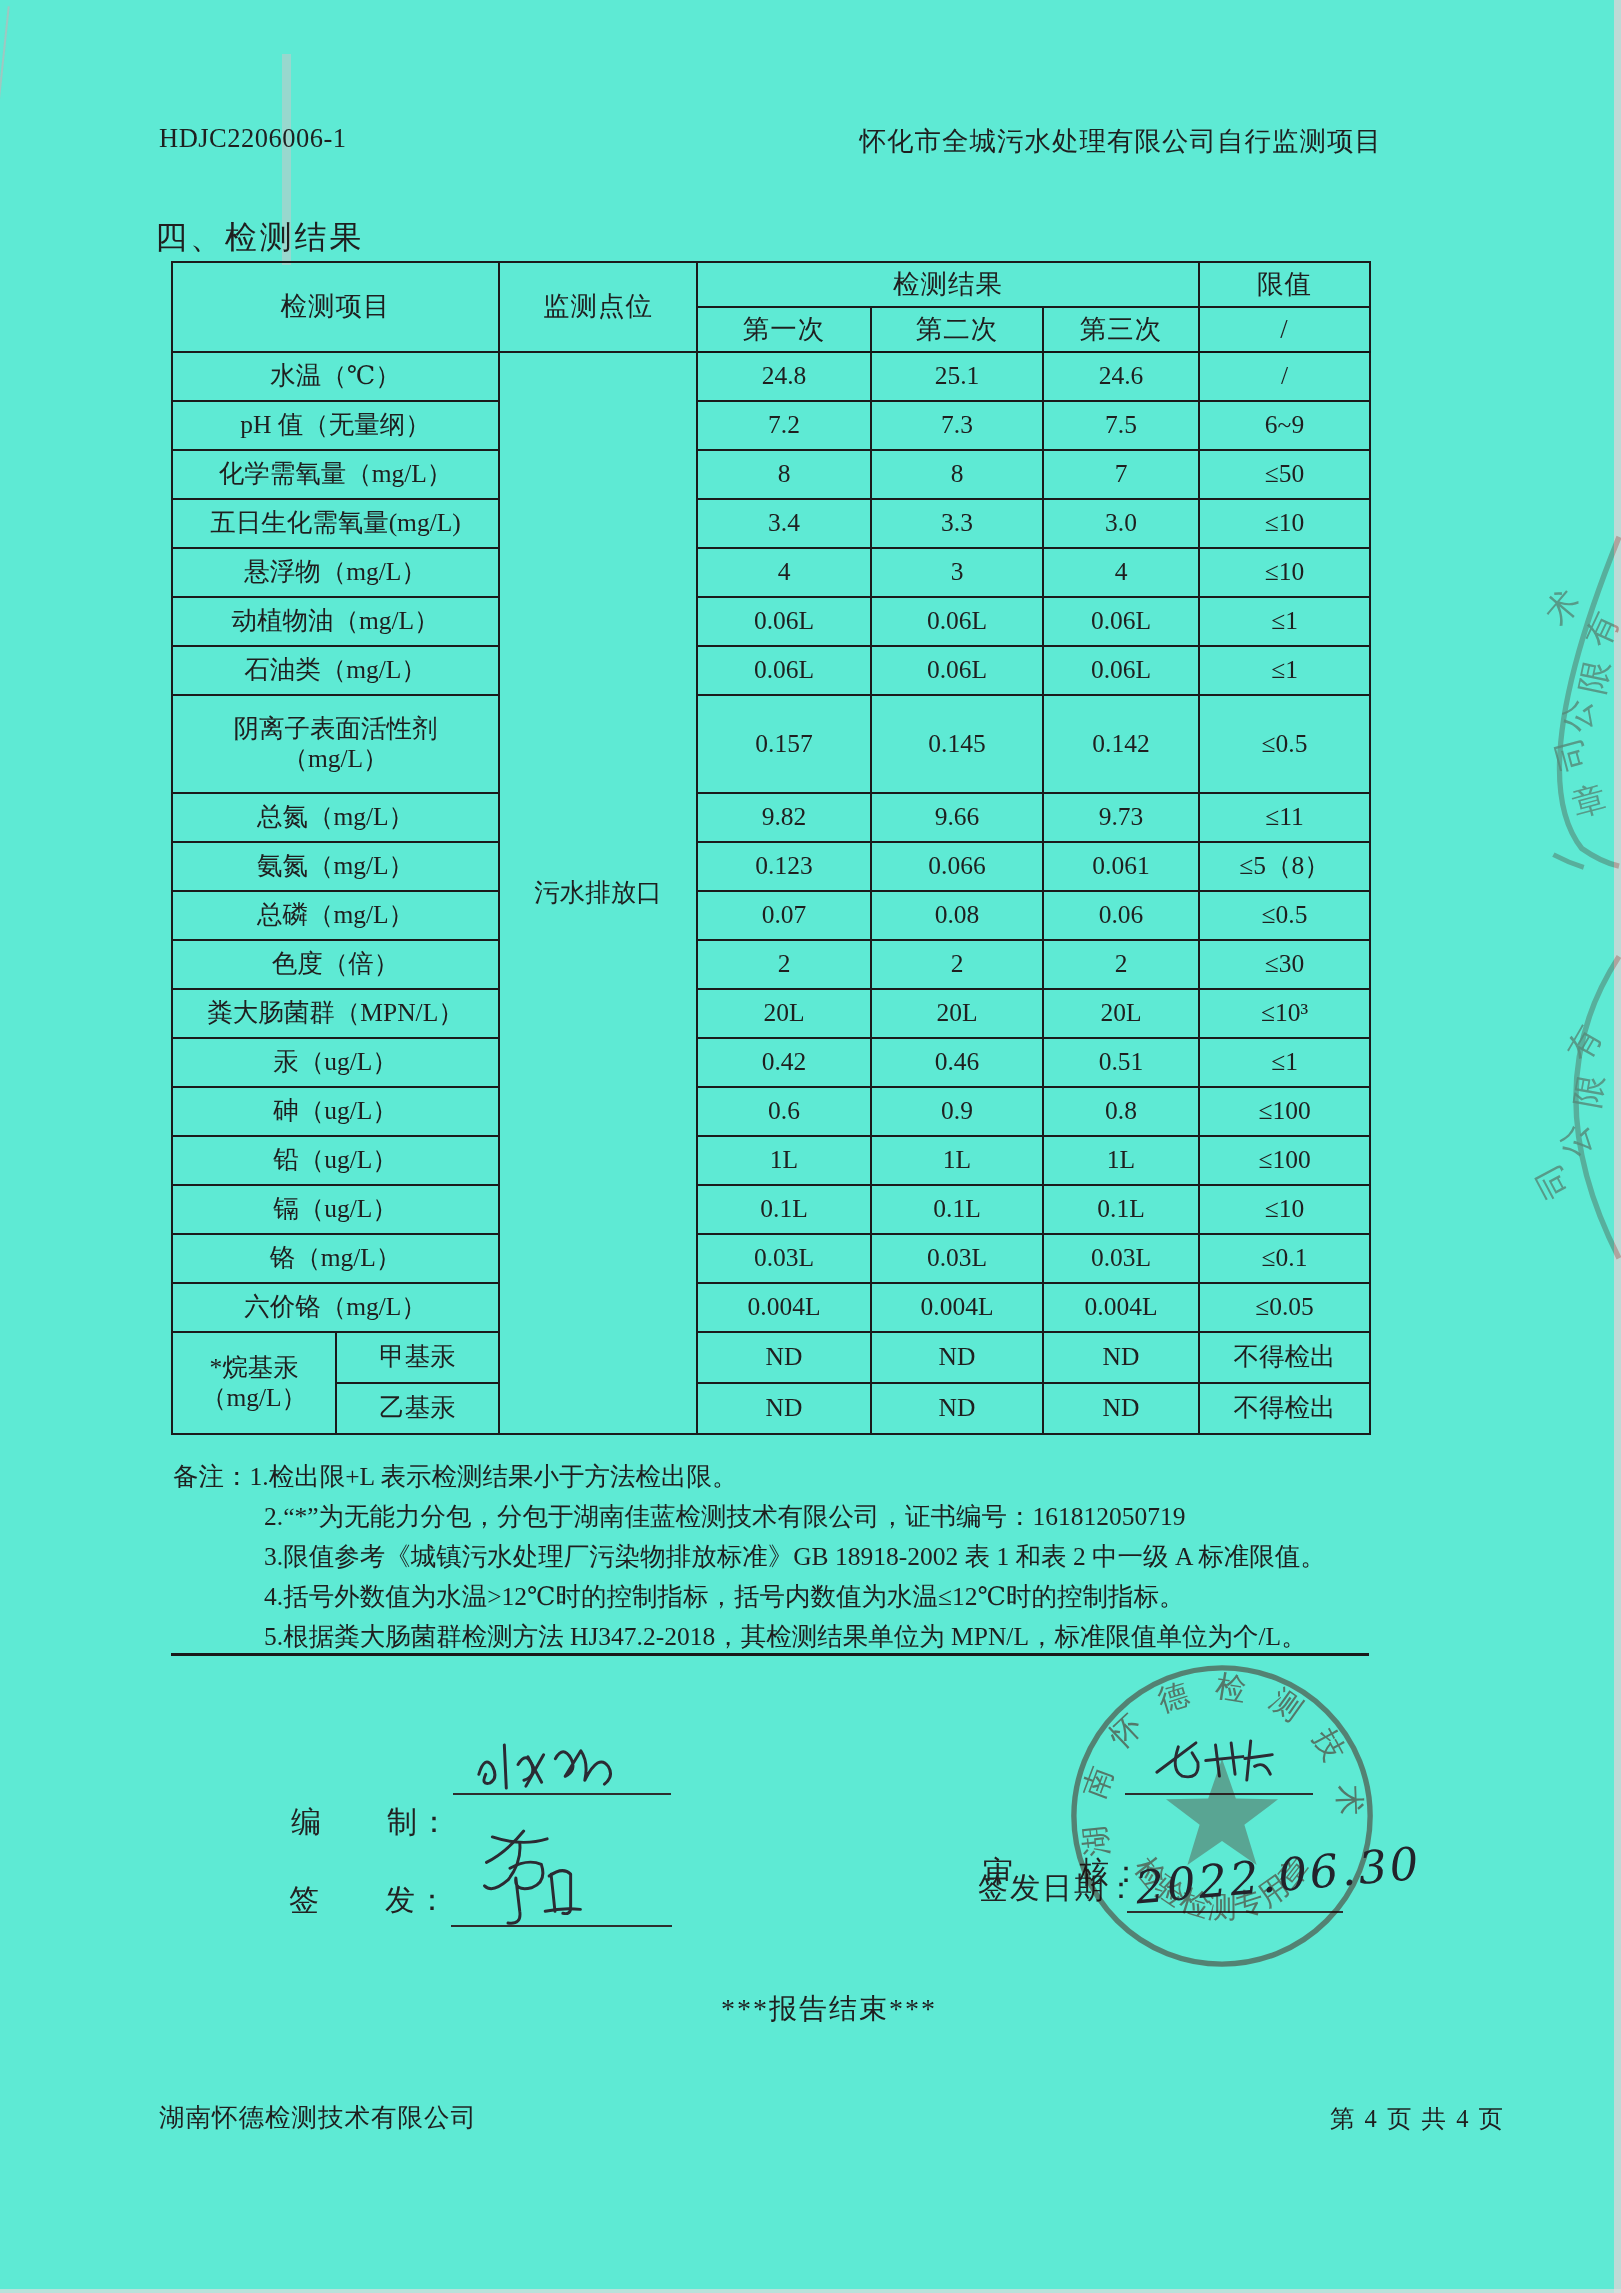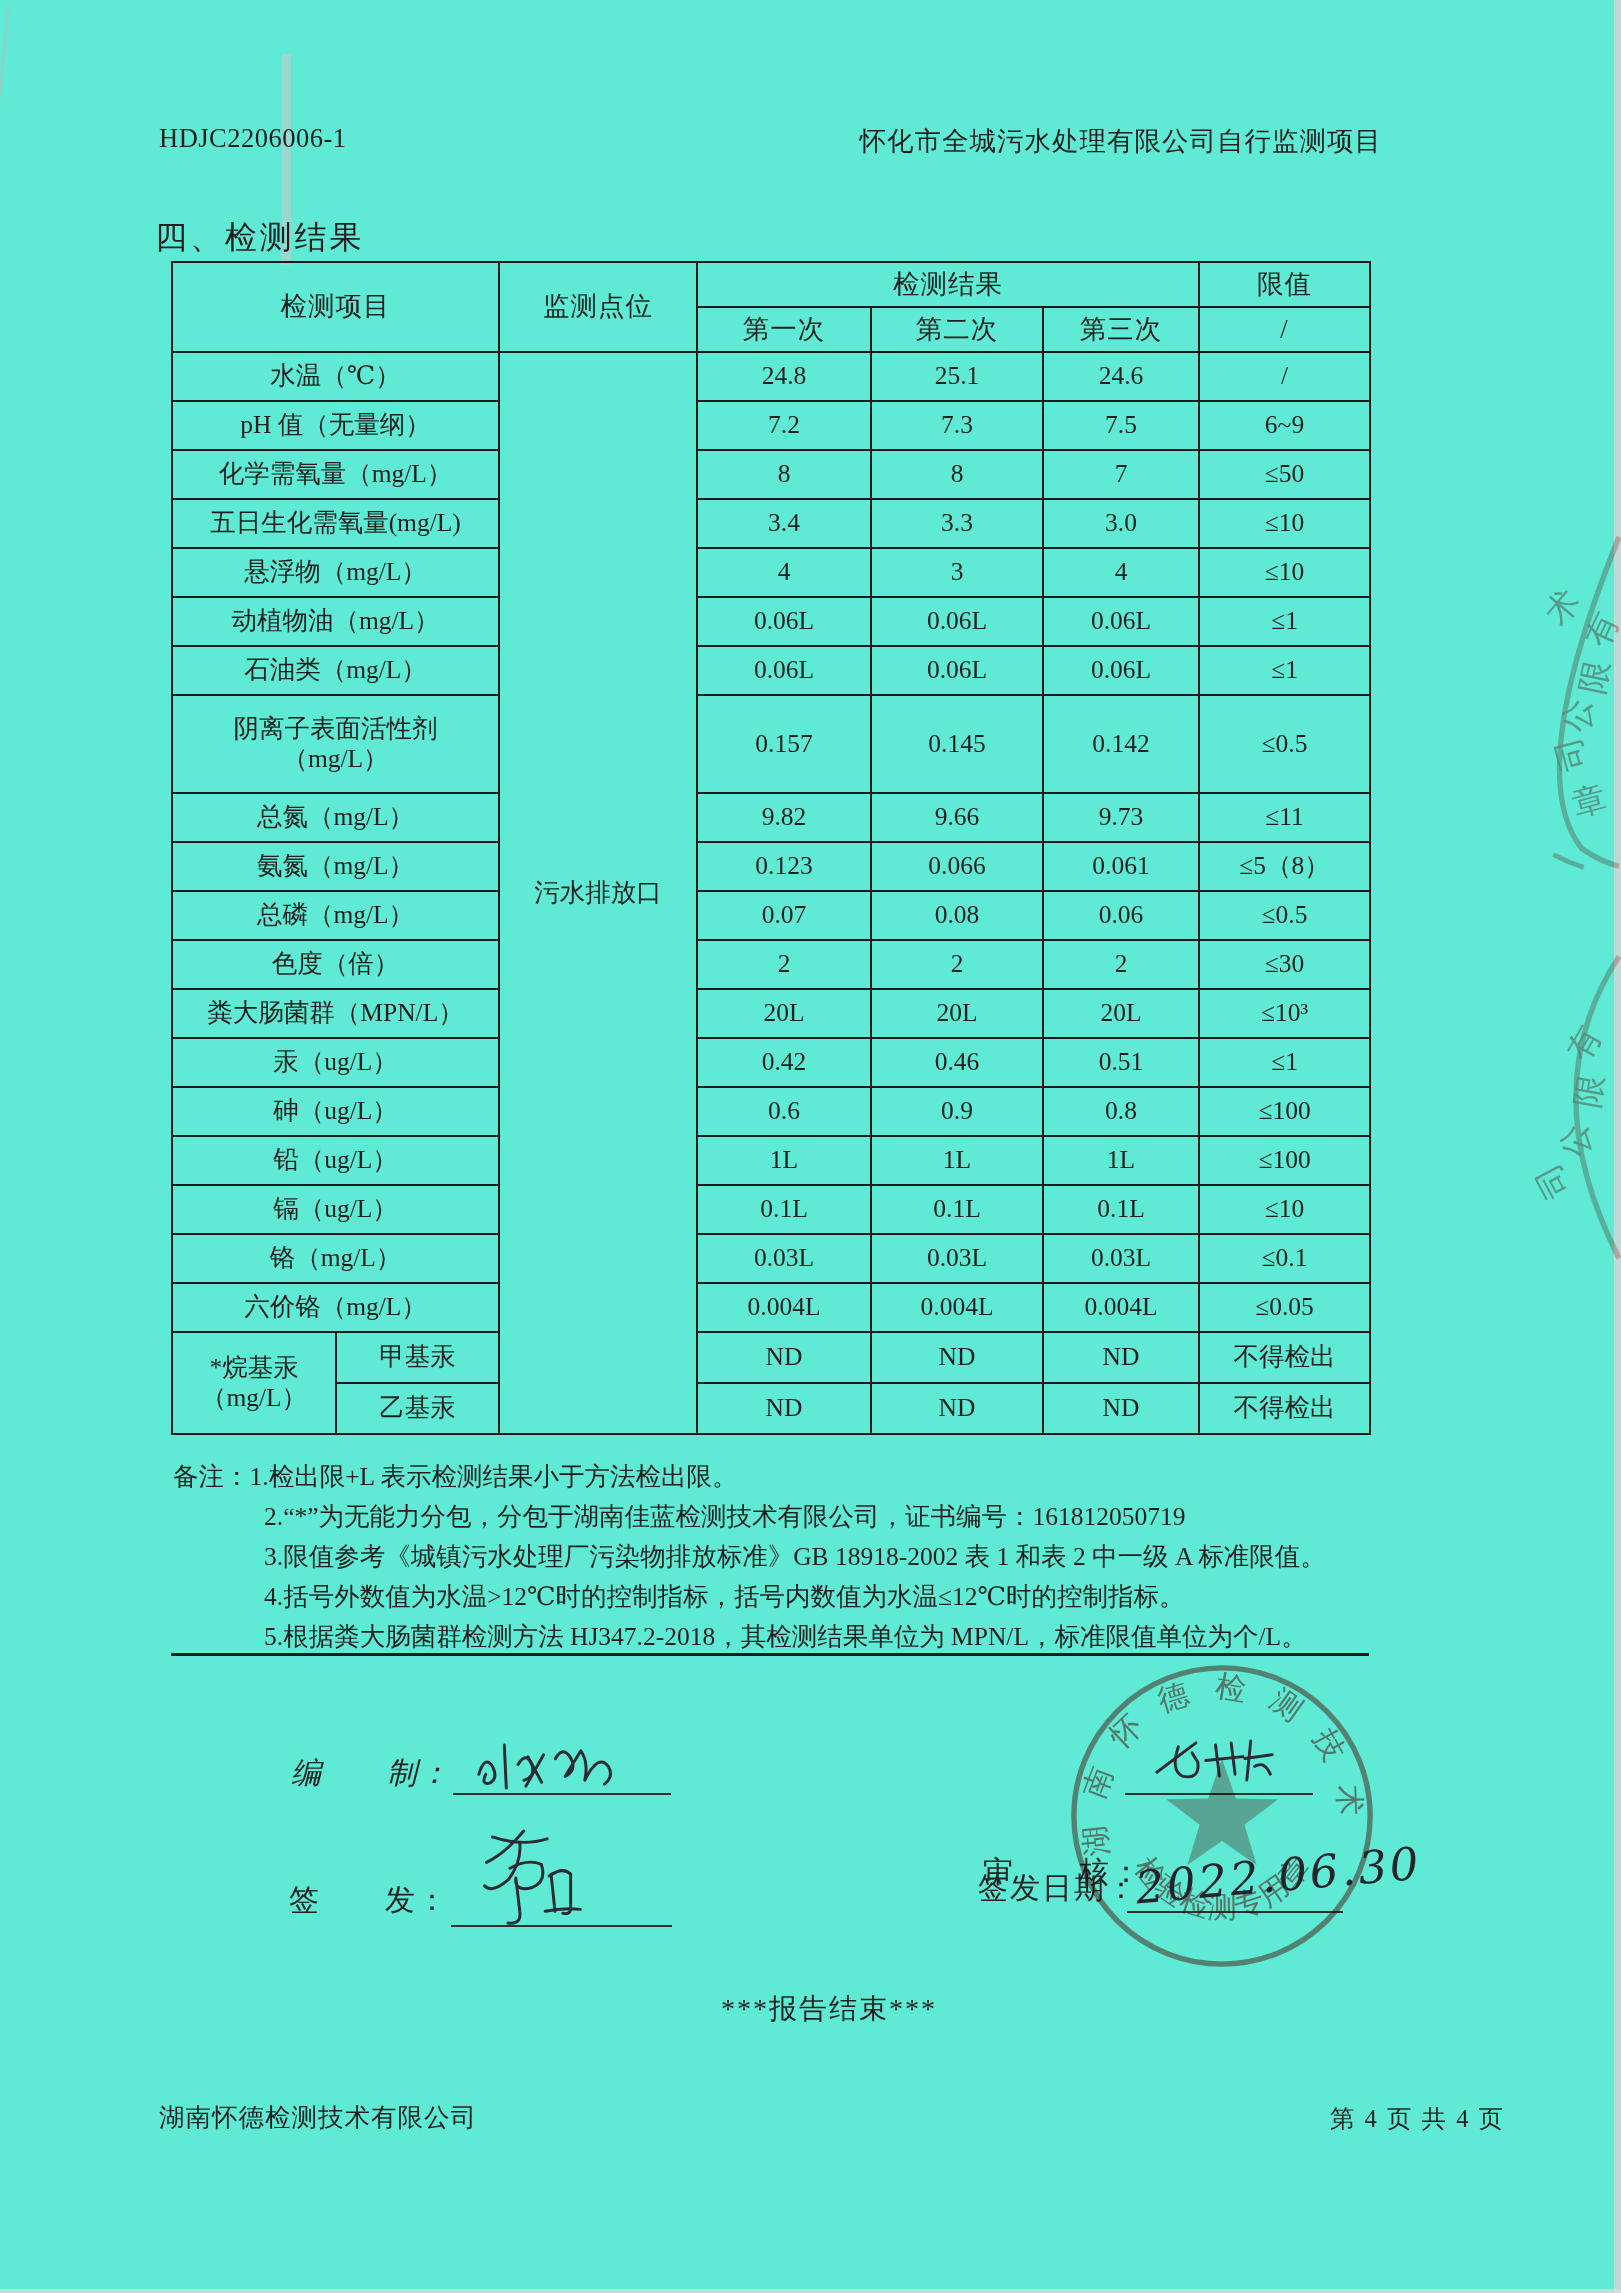--- a/index.html
+++ b/index.html
@@ -250,21 +250,21 @@
 
   <div class="abs notes">
     <div class="note-line"><span>备注：</span><span>1.检出限+L 表示检测结果小于方法检出限。</span></div>
     <div class="note-line indent">2.“*”为无能力分包，分包于湖南佳蓝检测技术有限公司，证书编号：161812050719</div>
     <div class="note-line indent">3.限值参考《城镇污水处理厂污染物排放标准》GB 18918-2002 表 1 和表 2 中一级 A 标准限值。</div>
     <div class="note-line indent">4.括号外数值为水温&gt;12℃时的控制指标，括号内数值为水温≤12℃时的控制指标。</div>
     <div class="note-line indent">5.根据粪大肠菌群检测方法 HJ347.2-2018，其检测结果单位为 MPN/L，标准限值单位为个/L。</div>
   </div>
   <div class="abs notes-rule"></div>
 
-  <div class="abs sig-label" style="left:291px;top:1753px;font-style:italic;">编　　制：</div>
+  <div class="abs sig-label" style="left:291px;top:1802px;">编　　制：</div>
   <div class="abs sig-line" style="left:453px;top:1793px;width:218px;"></div>
   <svg class="abs signature-svg" style="left:469px;top:1735px;" width="157" height="63" viewBox="0 0 160 64">
     <path d="M10 40 Q16 20 24 32 Q30 44 21 49 Q12 51 17 40"></path>
     <path d="M36 10 L38 54"></path>
     <path d="M50 30 Q58 16 64 30 Q68 42 56 46"></path>
     <path d="M60 22 L74 48 M76 20 L58 52"></path>
     <path d="M88 24 Q96 10 104 24 Q110 36 98 42 L114 16 Q122 28 118 46 Q132 18 142 32 Q148 42 138 50"></path>
   </svg>
 
   <div class="abs sig-label" style="left:983px;top:1852px;">审　　核：</div>

